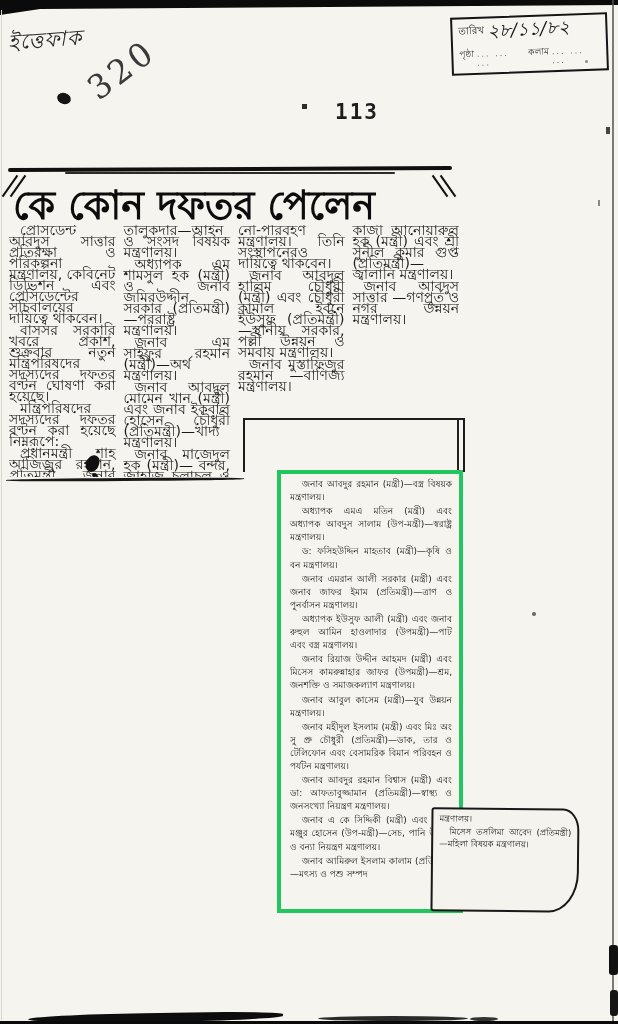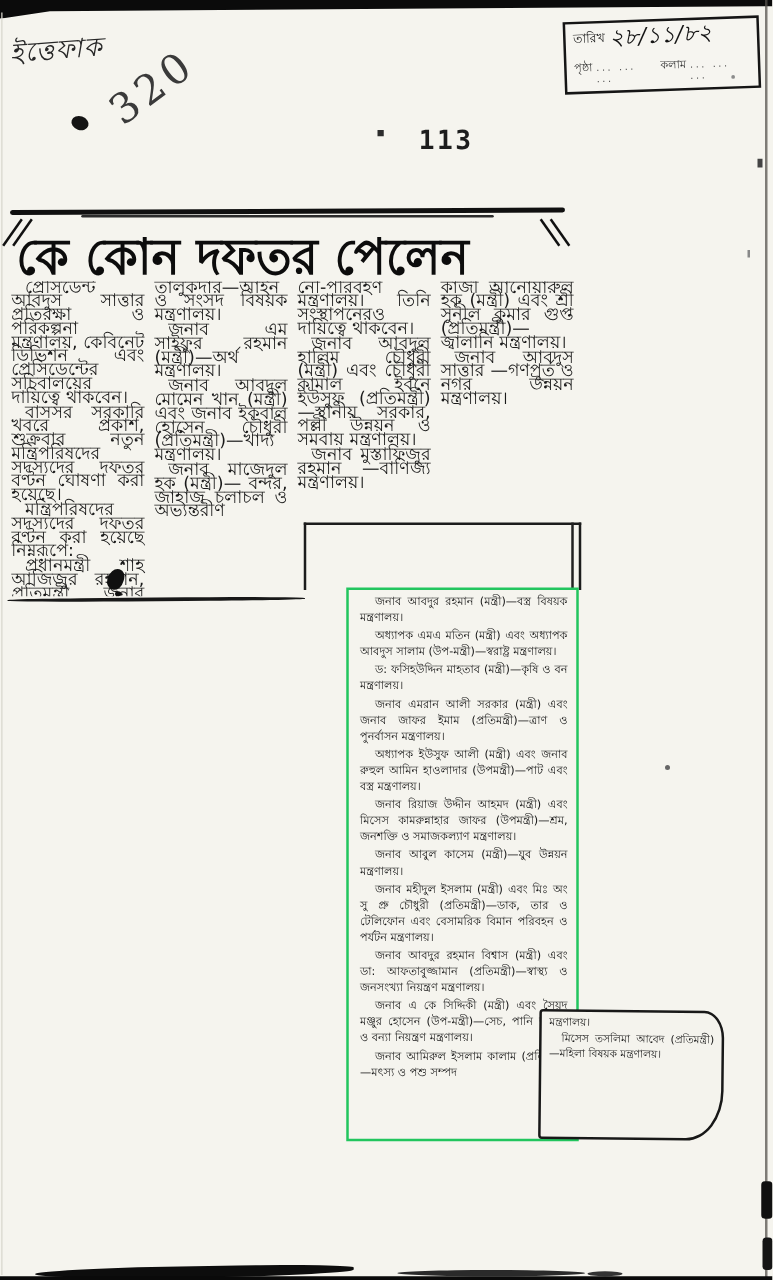--- a/index.html
+++ b/index.html
@@ -61,21 +61,21 @@
     color:#1a1a1a;text-indent:11px;}
   .paras.cont p:first-child{text-indent:0;}
   .cols-divider{left:6px;top:478px;width:238px;height:3px;background:#181818;
     border-radius:40%;transform:rotate(-.4deg);}
   .blot{left:86px;top:455px;width:13px;height:17px;background:#101010;
     border-radius:60% 40% 55% 45%;transform:rotate(14deg);}
   .blot2{left:92px;top:473px;width:5px;height:4px;background:#101010;border-radius:50%;}
   .col4-outline{left:243px;top:418px;width:218px;height:52px;border:2px solid #1c1c1c;border-bottom:none;}
   .col3-edge{left:457px;top:418px;width:2px;height:54px;background:#222;}
   
-  .center-box{left:277px;top:470px;width:186px;height:443px;border:2px solid #22c55e;
+  .center-box{left:277px;top:470px;width:186px;height:443px;border:4px solid #22c55e;
     box-sizing:border-box;padding:4px 7px 4px 9px;overflow:hidden;}
   .center-box p{margin:0 0 1px 0;font-size:9px;line-height:13.1px;text-align:justify;
     color:#161616;text-indent:12px;}
   
   .side-box{left:431px;top:808px;width:148px;height:104px;border:2px solid #181818;
     box-sizing:border-box;border-radius:3px 16px 30px 3px / 3px 22px 40px 3px;
     transform:rotate(.6deg);padding:3px 6px;overflow:hidden;background:#f4f3ed;}
   .side-box p{margin:0 0 1px 0;font-size:8.5px;line-height:12.2px;text-align:justify;
     color:#161616;text-indent:10px;}
   .side-box p:first-child{text-indent:6px;}
@@ -129,20 +129,21 @@
     <div class="col paras">
         <p>প্রেসিডেন্ট আবদুস সাত্তার প্রতিরক্ষা ও পরিকল্পনা মন্ত্রণালয়, কেবিনেট ডিভিশন এবং প্রেসিডেন্টের সচিবালয়ের দায়িত্বে থাকবেন।</p>
         <p>বাসসর সরকারি খবরে প্রকাশ, শুক্রবার নতুন মন্ত্রিপরিষদের সদস্যদের দফতর বণ্টন ঘোষণা করা হয়েছে।</p>
         <p>মন্ত্রিপরিষদের সদস্যদের দফতর বণ্টন করা হয়েছে নিম্নরূপে:</p>
         <p>প্রধানমন্ত্রী শাহ আজিজুর রহমান, প্রতিমন্ত্রী জনাব আবদুল বাতেন ও প্রতিমন্ত্রী মওলানা আবদুল মান্নান —শিক্ষা মন্ত্রণালয়।</p>
         <p>উপপ্রধানমন্ত্রী জনাব জামালউদ্দীন দফতর ও প্রতিমন্ত্রী সৈয়দ মহিবুল হাসান—শিল্প মন্ত্রণালয়।</p>
         <p>মন্ত্রী জনাব টি এইচ খান এবং প্রতিমন্ত্রী জনাব আবদুস সালাম</p>
       </div>
     <div class="col paras cont">
         <p>তালুকদার—আইন ও সংসদ বিষয়ক মন্ত্রণালয়।</p>
+        <p>অধ্যাপক এম শামসুল হক (মন্ত্রী) ও জনাব জমিরউদ্দীন সরকার (প্রতিমন্ত্রী)—পররাষ্ট্র মন্ত্রণালয়।</p>
         <p>জনাব এম সাইফুর রহমান (মন্ত্রী)—অর্থ মন্ত্রণালয়।</p>
         <p>জনাব আবদুল মোমেন খান (মন্ত্রী) এবং জনাব ইকবাল হোসেন চৌধুরী (প্রতিমন্ত্রী)—খাদ্য মন্ত্রণালয়।</p>
         <p>জনাব মাজেদুল হক (মন্ত্রী)— বন্দর, জাহাজ চলাচল ও অভ্যন্তরীণ</p>
       </div>
     <div class="col paras cont">
         <p>নৌ-পরিবহণ মন্ত্রণালয়। তিনি সংস্থাপনেরও দায়িত্বে থাকবেন।</p>
         <p>জনাব আবদুল হালিম চৌধুরী (মন্ত্রী) এবং চৌধুরী কামাল ইবনে ইউসুফ (প্রতিমন্ত্রী)—স্থানীয় সরকার, পল্লী উন্নয়ন ও সমবায় মন্ত্রণালয়।</p>
         <p>জনাব মুস্তাফিজুর রহমান —বাণিজ্য মন্ত্রণালয়।</p>
       </div>
     <div class="col paras cont">

